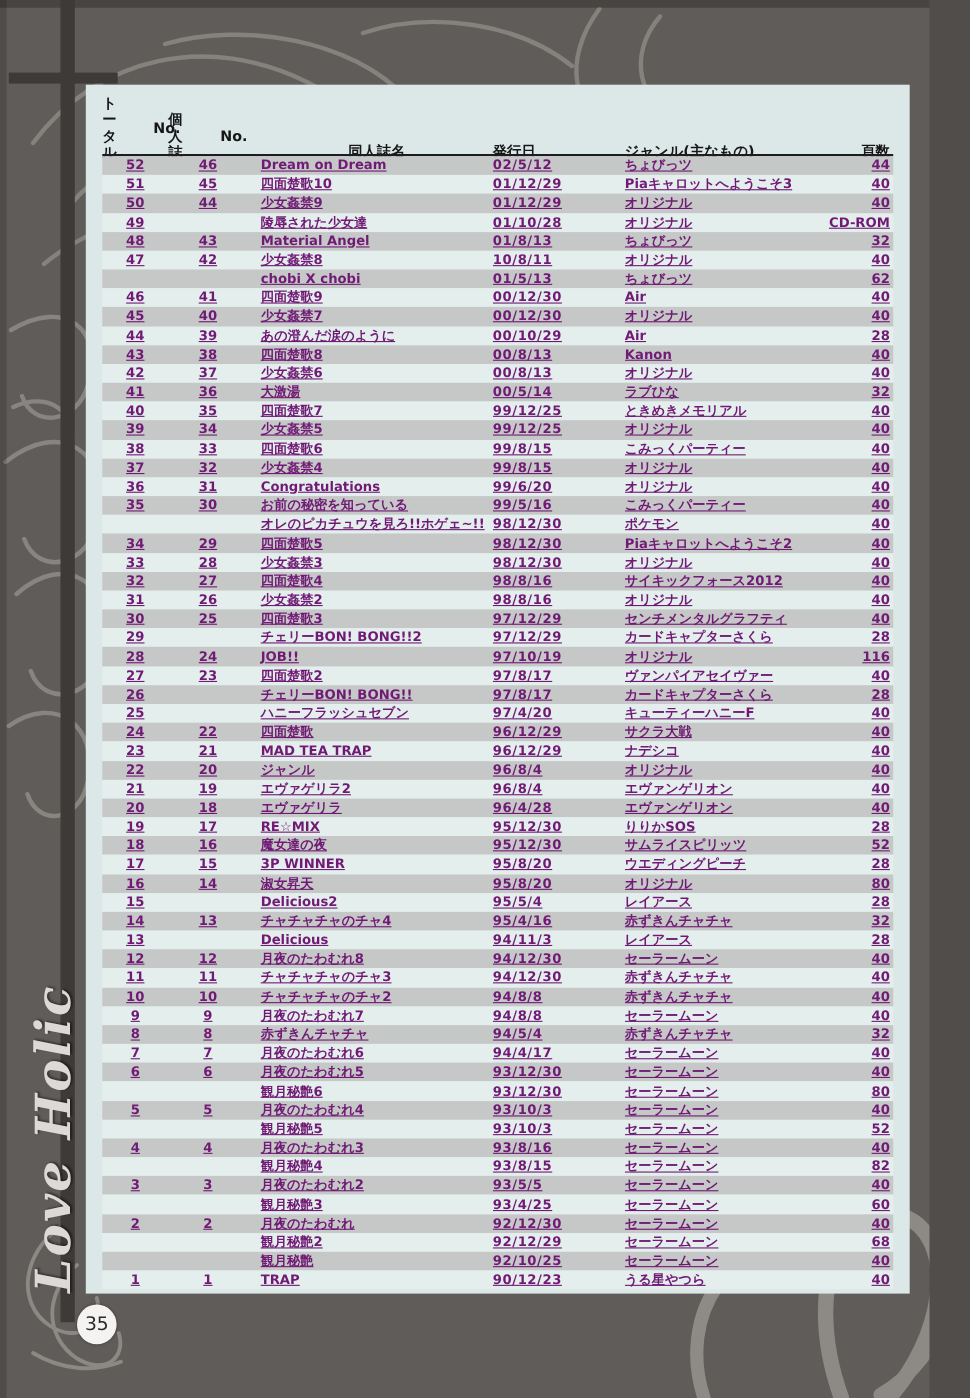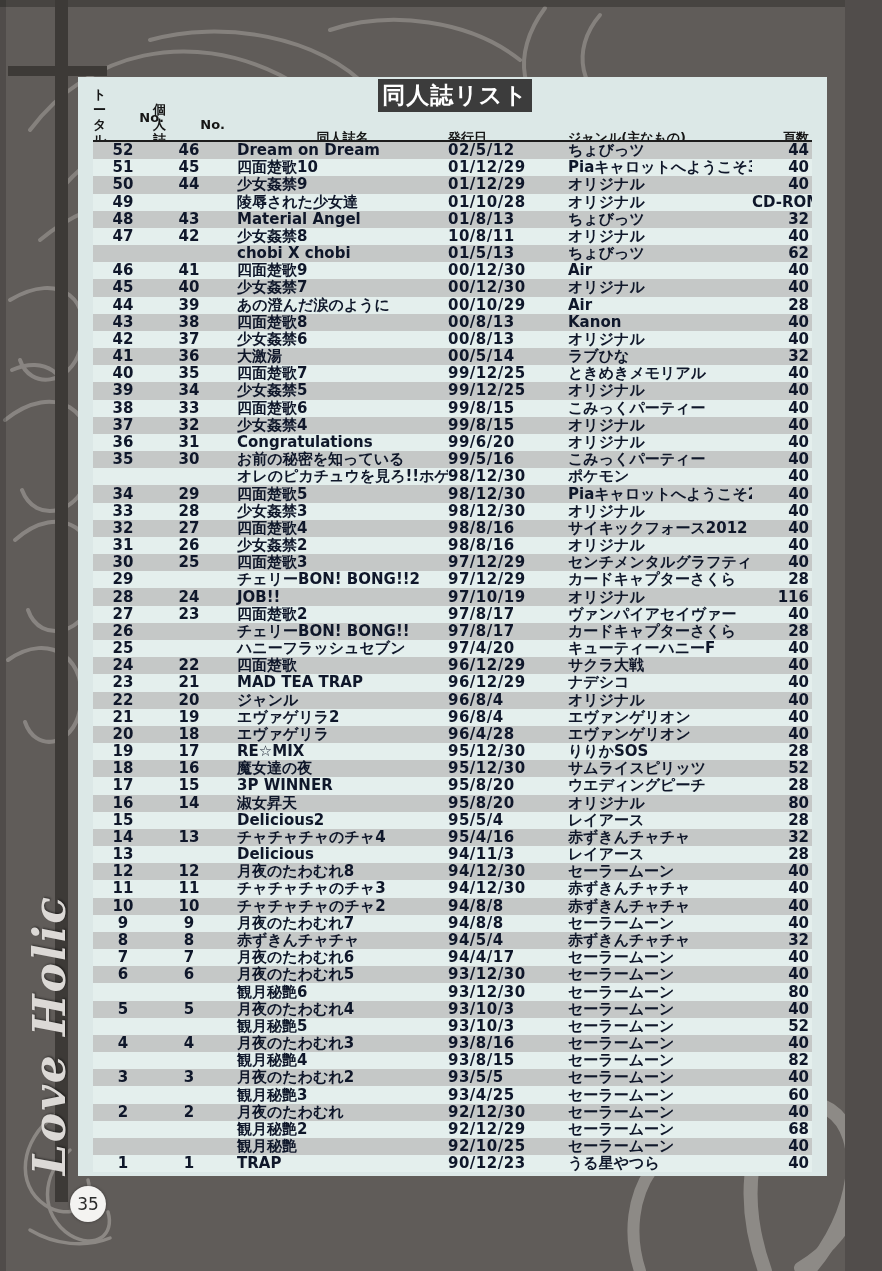--- a/index.html
+++ b/index.html
@@ -38,22 +38,23 @@
     padding-bottom:2px;box-sizing:border-box;
   }
   .thead .h2l{display:flex;flex-direction:row;align-items:center;line-height:15px;gap:33px;}
   .thead .h-name{padding-left:12px;text-align:center;}
   .thead .h-pages{text-align:right;padding-right:3px;}
   .header-rule{position:absolute;left:15px;top:63px;width:719px;height:2px;background:#1d1d1d;}
   .rows{position:absolute;left:15px;top:65px;width:719px;}
   .row{
     height:17.18px;display:grid;
     grid-template-columns:60px 72px 223px 120px 184px 1fr;
-    align-items:center;font-size:15px;font-weight:bold;color:#0f172a;
+    align-items:center;font-size:12px;font-weight:bold;color:#701a75;
     white-space:nowrap;
+    text-decoration:underline;
   }
   .row.gray{background:#c5c8c7;}
   .row.light{background:#e4efed;}
   .cell{overflow:hidden;line-height:17px;}
   .c-total,.c-personal{text-align:center;}
   .c-name{padding-left:12px;}
   .c-date{letter-spacing:.5px;}
   .c-pages{text-align:right;padding-right:3px;}
   .page-circle{
     position:absolute;left:70px;top:1186px;width:36px;height:36px;border-radius:50%;
@@ -103,21 +104,20 @@
 
   <div class="edge-top"></div>
   <div class="edge-left"></div>
   <div class="right-band"></div>
   <div class="cross-v"></div>
   <div class="cross-h"></div>
 
   <div class="side-label">Love Holic</div>
 
   <div class="panel">
-    <div class="title-box">同人誌リスト</div>
 
     <div class="thead">
       <div class="h2l">
         <span>トータル</span>
         <span>No.</span>
       </div>
       <div class="h2l">
         <span>個人誌</span>
         <span>No.</span>
       </div>

